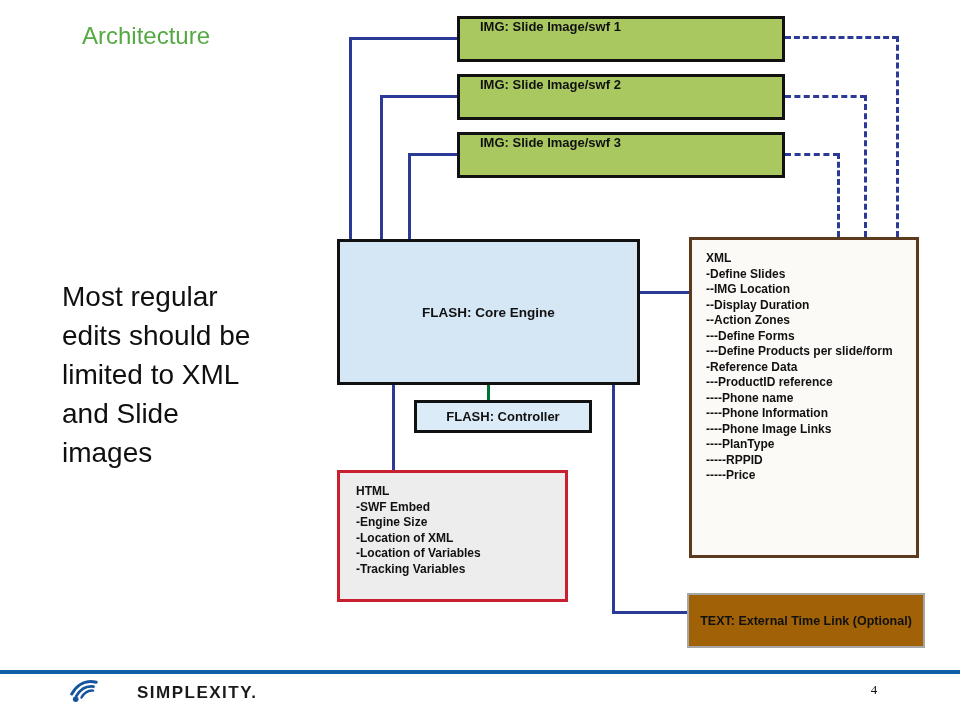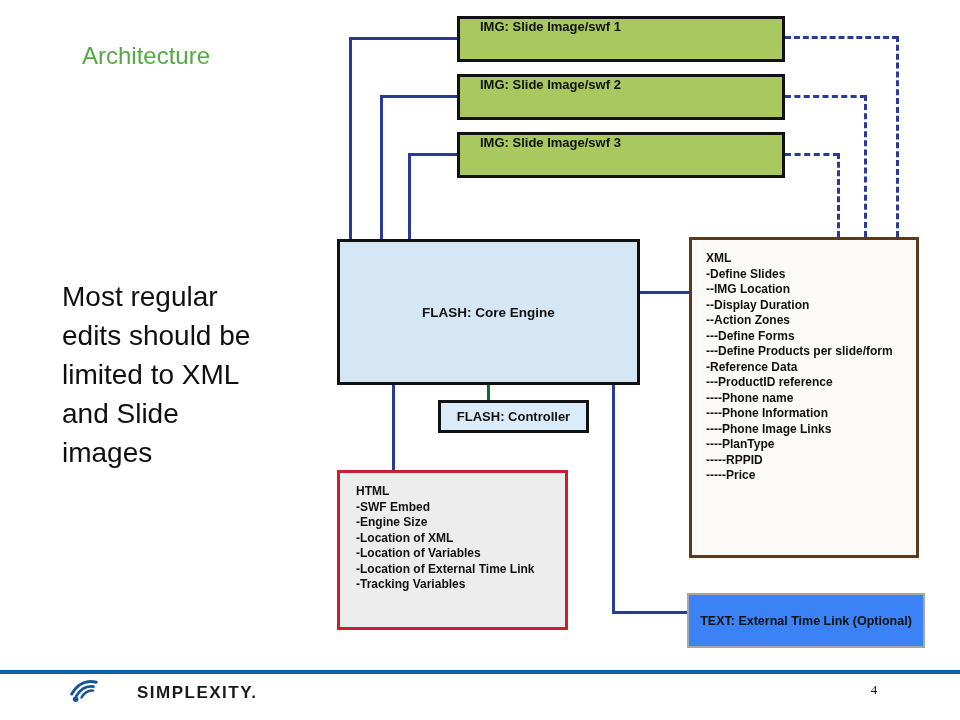--- a/index.html
+++ b/index.html
@@ -6,47 +6,47 @@
     --title-green:#55a942; --box-green:#a9c85f; --box-blue:#d5e6f5;
     --line-blue:#2b3a97; --line-green:#00732f; --xml-border-brown:#5d3a1e;
     --html-border-red:#c8202f; --footer-blue:#0e5fa8; --box-gray-fill:#ededed;
   }
   *{box-sizing:border-box; margin:0; padding:0;}
   html,body{width:960px;height:720px;overflow:hidden;}
   body{position:relative;background:#ffffff;font-family:"Liberation Sans",sans-serif;color:#111;}
 
   .abs{position:absolute;}
 
-  .slide-title{left:82px;top:22px;font-size:24px;color:var(--title-green);margin-top:20px;}
+  .slide-title{left:82px;top:22px;font-size:24px;color:var(--title-green);}
 
   .side-note{left:62px;top:239px;font-size:28px;line-height:39px;color:#0f0f0f;margin-top:38px;}
 
   
   .img-box{left:457px;width:328px;height:46px;background:var(--box-green);
     border:3px solid #111;display:flex;align-items:flex-start;padding-left:20px;
     font-size:13px;font-weight:600;}
   .img-box-1{top:16px;} .img-box-2{top:74px;} .img-box-3{top:132px;}
 
   .core-box{left:337px;top:239px;width:303px;height:146px;background:var(--box-blue);
     border:3px solid #111;display:flex;align-items:center;justify-content:center;
     font-size:13.5px;font-weight:600;}
 
-  .controller-box{left:438px;top:400px;width:151px;height:33px;background:#dcebf8;
+  .controller-box{left:414px;top:400px;width:178px;height:33px;background:#dcebf8;
     border:3px solid #111;display:flex;align-items:center;justify-content:center;
     font-size:13px;font-weight:600;}
 
   .xml-box{left:689px;top:237px;width:230px;height:321px;background:#fbfaf7;
     border:3px solid var(--xml-border-brown);padding:11px 6px 0 14px;
     font-size:12px;line-height:15.5px;font-weight:600;}
 
-  .html-box{left:337px;top:470px;width:231px;height:160px;background:var(--box-gray-fill);
+  .html-box{left:337px;top:470px;width:231px;height:132px;background:var(--box-gray-fill);
     border:3px solid var(--html-border-red);padding:11px 6px 0 16px;
     font-size:12px;line-height:15.5px;font-weight:600;}
 
-  .ext-box{left:687px;top:593px;width:238px;height:55px;background:#3b82f6;
+  .ext-box{left:687px;top:593px;width:238px;height:55px;background:#a16207;
     border:2px solid #a6a6a6;display:flex;align-items:center;justify-content:center;
     font-size:12.5px;font-weight:600;}
 
   
   .hline{height:3px;background:var(--line-blue);}
   .vline{width:3px;background:var(--line-blue);}
   .hdash{height:0;border-top:3px dashed var(--line-blue);background:none;}
   .vdash{width:0;border-left:3px dashed var(--line-blue);background:none;}
   .vgreen{width:3px;background:var(--line-green);}
 
@@ -103,21 +103,20 @@
     <div>-----RPPID</div>
     <div>-----Price</div>
   </div>
 
 <div class="abs html-box">
     <div>HTML</div>
     <div>-SWF Embed</div>
     <div>-Engine Size</div>
     <div>-Location of XML</div>
     <div>-Location of Variables</div>
-    <div>-Location of External Time Link</div>
     <div>-Tracking Variables</div>
   </div>
 
 <div class="abs ext-box">
   <span>TEXT: External Time Link (Optional)</span>
 </div>
 
 <div class="abs hline" style="left:349px;top:37px;width:108px;"></div>
 <div class="abs vline" style="left:349px;top:37px;height:202px;"></div>
 <div class="abs hline" style="left:380px;top:95px;width:77px;"></div>

